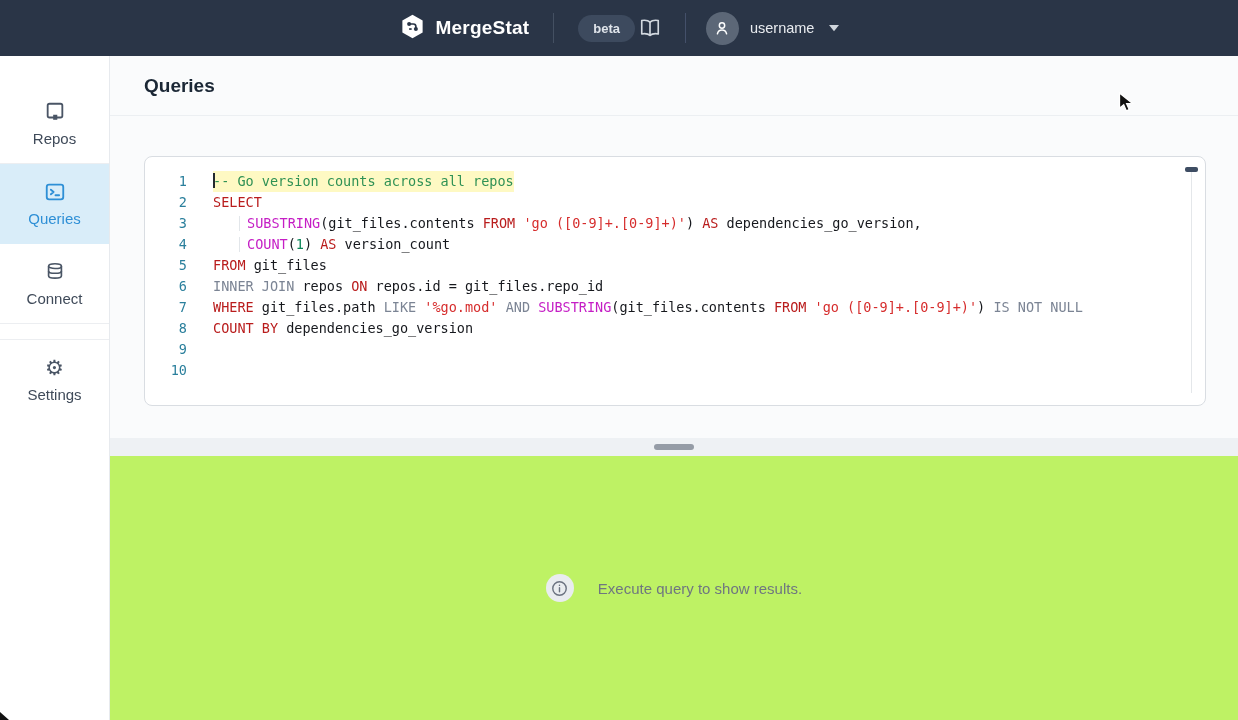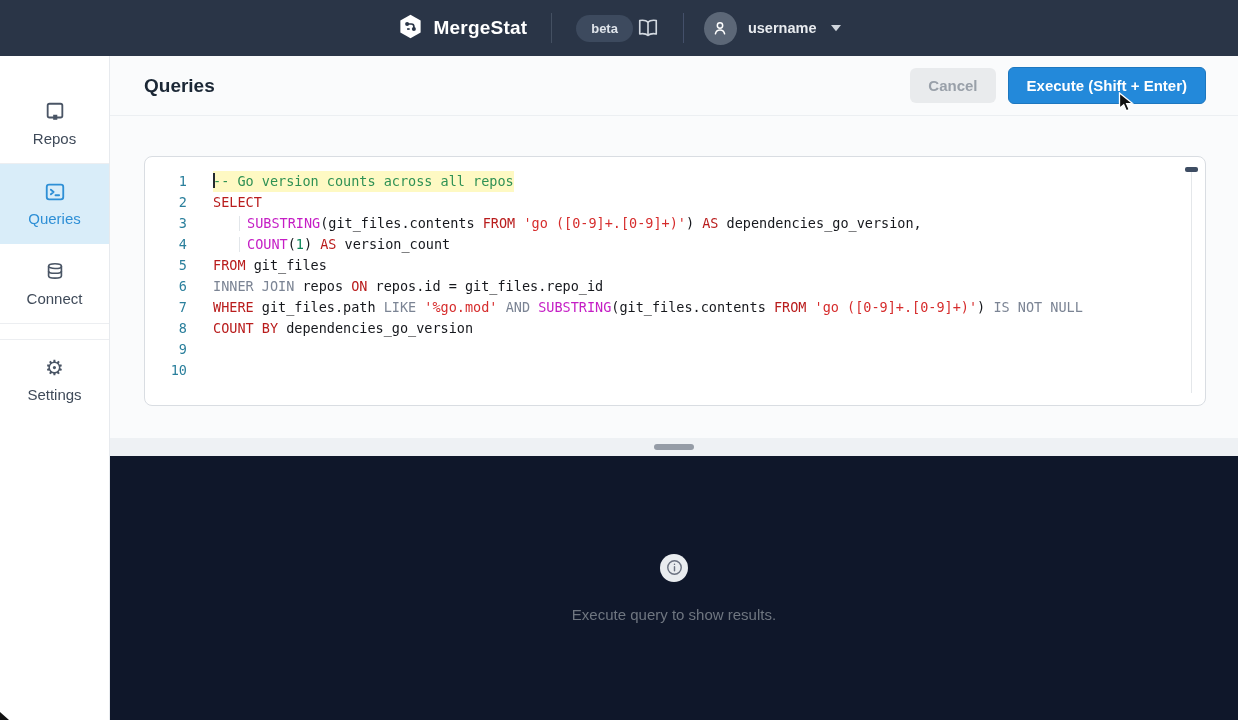--- a/index.html
+++ b/index.html
@@ -16,21 +16,21 @@
   .brand { display:flex; align-items:center; gap:10px; cursor:pointer; }
   .brand-name { color:#fff; font-size:19px; font-weight:bold; letter-spacing:.2px; }
   .nav-divider { width:1px; height:30px; background:#445062; margin:0 24px; }
   .beta-badge { background:#3d4a5e; color:#dfe4ea; font-size:13px; font-weight:600;
                 padding:6px 15px; border-radius:15px; }
   .book-btn { display:flex; align-items:center; cursor:pointer; padding:4px; }
   .nav-divider2 { width:1px; height:30px; background:#44506a; margin:0 20px; }
   .user-menu { display:flex; align-items:center; gap:11px; cursor:pointer; }
   .avatar { width:33px; height:33px; border-radius:50%; background:#5c6777;
             display:flex; align-items:center; justify-content:center; }
-  .username { color:#e8ebef; font-size:14.5px; font-weight:700; }
+  .username { color:#e8ebef; font-size:14.5px; font-weight:400; }
   .caret-down { margin-left:4px; display:flex; }
 
   
   .app { display:flex; height:664px; }
   .sidebar { width:110px; background:#fff; border-right:1px solid #e7eaee;
              padding-top:28px; flex:none; }
   .side-item { height:80px; display:flex; flex-direction:column; align-items:center;
                justify-content:center; gap:7px; border-bottom:1px solid #eceef1;
                color:#3f4a59; font-size:15px; cursor:pointer; }
   .side-item .icn { height:22px; display:flex; align-items:center; color:#4a5565; }
@@ -77,22 +77,22 @@
   .vtrack { position:absolute; right:13px; top:12px; bottom:12px; width:1px;
             background:#e4e7ea; }
   .vthumb { position:absolute; right:7px; top:10px; width:13px; height:5px;
             background:#3e4d63; border-radius:2px; cursor:pointer; }
 
   
   .divider-band { height:18px; margin-top:32px; background:#eef1f4; position:relative;
                   cursor:row-resize; flex:none; }
   .drag-handle { position:absolute; left:50%; top:50%; transform:translate(-50%,-50%);
                  width:40px; height:6px; background:#959ca6; border-radius:3px; }
-  .results { flex:1; display:flex; flex-direction:column; align-items:center;
-             justify-content:center; gap:24px; background:#0f172a;text-align:right; }
+  .results { flex:1; display:flex; align-items:center;
+             justify-content:center; gap:24px; background:#bef264;text-align:right; }
   .info-circle { width:28px; height:28px; border-radius:50%; background:#e9ecef;
                  display:flex; align-items:center; justify-content:center; }
   .results-text { font-size:15px; color:#6f7680; }
 
   
   .mouse-cursor { position:absolute; left:1118px; top:92px; z-index:20; pointer-events:none; }
   .corner-artifact { position:absolute; left:0; top:712px; width:0; height:0;
                      border-left:9px solid #111; border-top:8px solid transparent; }
 </style>
 </head>
@@ -175,24 +175,20 @@
     <div class="side-spacer"></div>
     <div class="side-item grp-top">
       <span class="icn gear-glyph">⚙</span>
       <span>Settings</span>
     </div>
   </nav>
 
   <main class="main">
     <div class="page-header">
       <h1 class="page-title">Queries</h1>
-      <div class="header-actions">
-        <button class="btn btn-cancel">Cancel</button>
-        <button class="btn btn-execute">Execute (Shift + Enter)</button>
-      </div>
     </div>
 
     <div class="editor-wrap">
       <div class="editor-card">
         <div>
             <div class="code-line">
               <span class="ln">1</span>
               <span class="gutter-gap"></span>
               <span class="code selected"><span class="caret"></span><span class="tok-com">-- Go version counts across all repos</span></span>
             </div>

